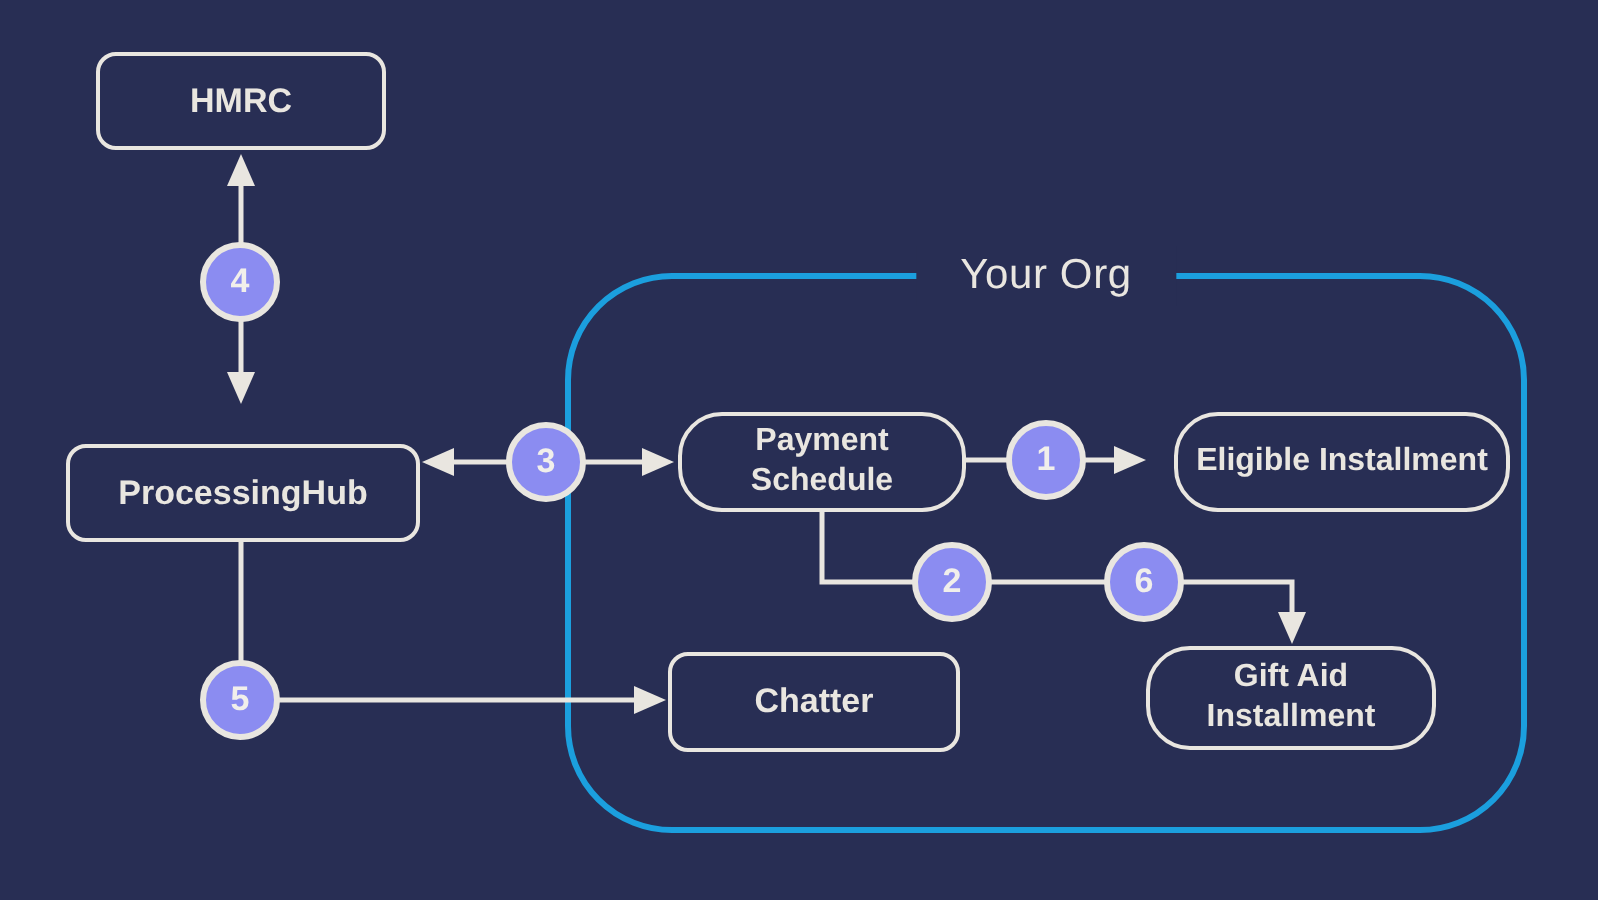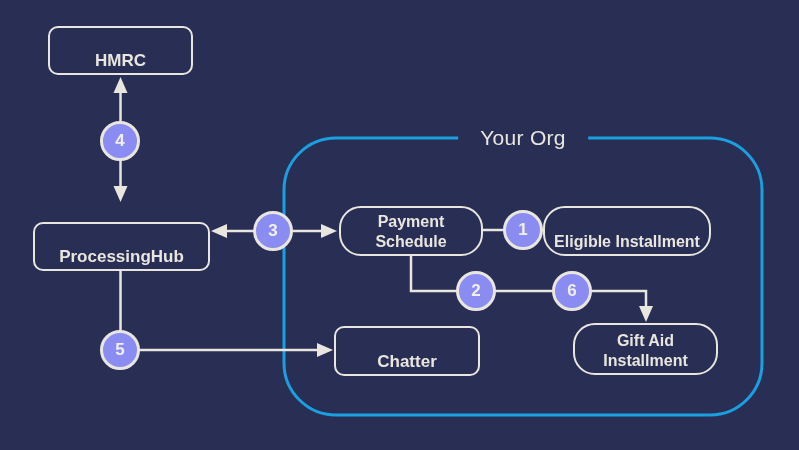--- a/index.html
+++ b/index.html
@@ -53,37 +53,37 @@
     font-size: 21px;
     font-weight: normal;
     padding: 3px 22px;
     white-space: nowrap;
     letter-spacing: 0.3px;
   }
   .node {
     position: absolute;
     z-index: 3;
     display: flex;
-    align-items: flex-end;
+    align-items: center;
     justify-content: center;
     text-align: center;
     background: var(--background);
     border: 2.5px solid var(--stroke);
     border-radius: 10px;
     color: var(--stroke);
     font-weight: bold;
     font-size: 17px;
     line-height: 20px;
     padding: 2px 6px;
   }
   .node.two-line { font-size: 16px; border-radius: 22px; }
   .n-hmrc    { left: 48px;  top: 26px;  width: 145px; height: 49px; }
   .n-hub     { left: 33px;  top: 204px; width: 177px; height: 49px; margin-top: 18px; }
   .n-ps      { left: 339px; top: 206px; width: 144px; height: 50px; }
-  .n-ei      { left: 543px; top: 206px; width: 168px; height: 50px; }
+  .n-ei      { left: 587px; top: 206px; width: 168px; height: 50px; }
   .n-chatter { left: 334px; top: 326px; width: 146px; height: 50px; }
   .n-gai     { left: 573px; top: 323px; width: 145px; height: 52px; }
   .badge {
     position: absolute;
     z-index: 4;
     width: 40px;
     height: 40px;
     border-radius: 50%;
     background: var(--badge-fill);
     border: 3px solid var(--stroke);

